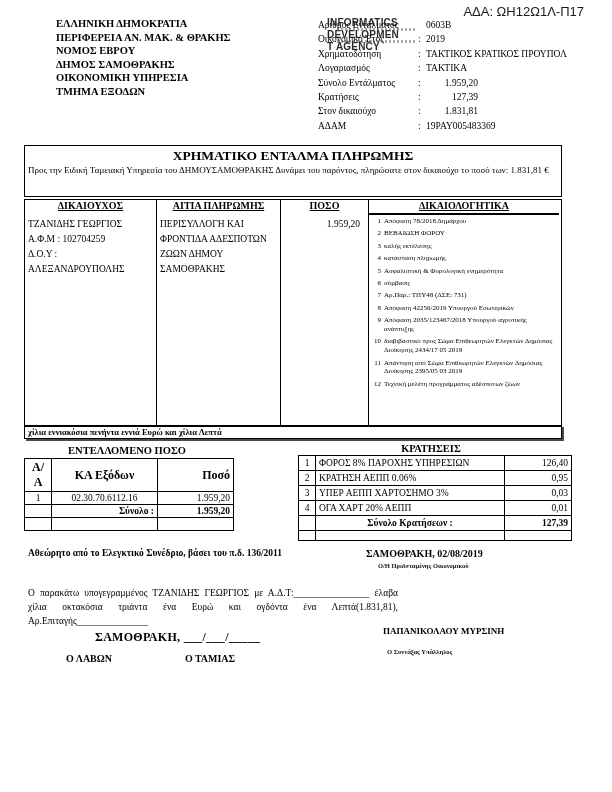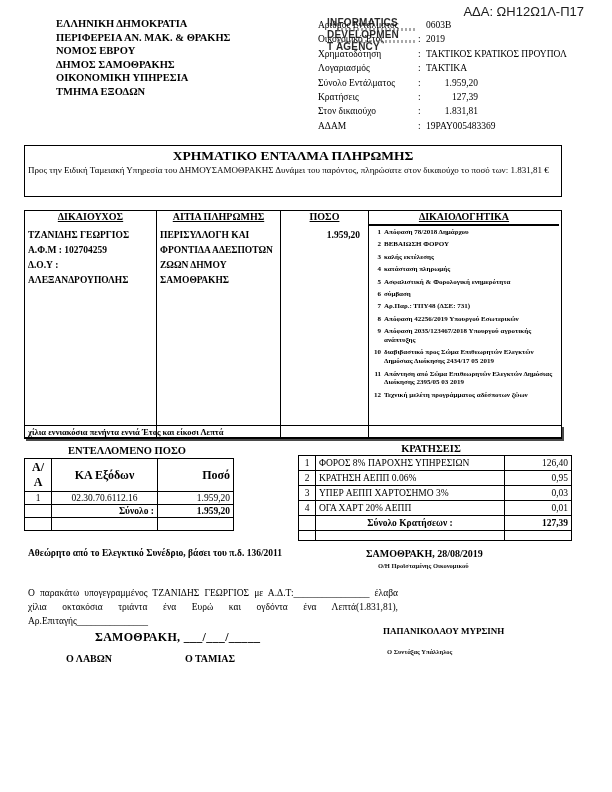--- a/index.html
+++ b/index.html
@@ -28,27 +28,27 @@
   .m-sep { display:inline-block; width:8px; }
   .m-val { }
   .m-val-num { display:inline-block; width:52px; text-align:right; }
 
   
   .title-box { top:145px; left:24px; width:538px; height:52px; border:1px solid #000; box-sizing:border-box; }
   .w-title { text-align:center; font-weight:bold; font-size:13.5px; margin-top:2px; }
   .w-body { font-size:9px; line-height:1.3; padding:1px 3px 0 3px; }
 
   
-  .main-table { top:210px; left:24px; width:538px; border:1px solid #000; box-sizing:border-box;
+  .main-table { top:199px; left:24px; width:538px; border:1px solid #000; box-sizing:border-box;
                 display:grid; grid-template-columns:132px 124px 88px 190px; }
   .mt-h { font-weight:bold; font-size:10px; text-align:center; height:15px; box-sizing:border-box; }
   .mt-h span { text-decoration:underline; }
   .mt-h.b-r, .mt-c.b-r { border-right:1px solid #000; }
   .mt-h.docs-h { border-bottom:2px solid #000; }
-  .mt-c { height:211px; box-sizing:border-box; font-size:9.5px; padding:2px 3px; line-height:15px;font-weight:bold; }
+  .mt-c { height:211px; box-sizing:border-box; font-size:9.5px; padding:2px 3px; line-height:15px; }
   .mt-amount { text-align:right; padding-right:8px; }
   .doc-list { padding:2px 2px 0 2px; }
   .doc-item { display:grid; grid-template-columns:10px 1fr; column-gap:3px; font-size:7px; line-height:8.8px; margin-bottom:3.6px; }
   .doc-num { text-align:right; }
 
   
   .words-bar { top:425px; left:24px; width:538px; height:14px; border:1px solid #000;
                box-shadow:2px 2px 0 #4a4a4a; box-sizing:border-box; font-size:8.5px; font-weight:bold;
                padding:1px 0 0 3px; white-space:nowrap; }
 
@@ -200,21 +200,21 @@
           <span class="doc-num">11</span>
           <span>Απάντηση από Σώμα Επιθεωρητών Ελεγκτών Δημόσιας Διοίκησης 2395/05 03 2019</span>
         </div>
       <div class="doc-item">
           <span class="doc-num">12</span>
           <span>Τεχνική μελέτη προγράμματος αδέσποτων ζώων</span>
         </div>
     </div>
   </div>
 
-  <div class="abs words-bar">χίλια εννιακόσια πενήντα εννιά Έτος και είκοσι Λεπτά</div>
+  <div class="abs words-bar">χίλια εννιακόσια πενήντα εννιά Ευρώ και χίλια Λεπτά</div>
 
   <div class="abs oa-title">ΕΝΤΕΛΛΟΜΕΝΟ ΠΟΣΟ</div>
   <table class="abs oa-table">
     <tbody>
         <tr>
       <th class="oa-aa">Α/Α</th>
       <th class="oa-code">ΚΑ Εξόδων</th>
       <th class="oa-amt">Ποσό</th>
     </tr>
     <tr>
@@ -265,21 +265,21 @@
     </tr>
     <tr class="ded-empty">
       <td></td>
           <td></td>
           <td></td>
     </tr>
   </tbody>
     </table>
 
   <div class="abs untheored">Αθεώρητο από το Ελεγκτικό Συνέδριο, βάσει του π.δ. 136/2011</div>
-  <div class="abs place-date">ΣΑΜΟΘΡΑΚΗ, 28/08/2019</div>
+  <div class="abs place-date">ΣΑΜΟΘΡΑΚΗ, 02/08/2019</div>
   <div class="abs signer-top">Ο/Η Προϊσταμένης Οικονομικού</div>
 
   <div class="abs receipt">Ο παρακάτω υπογεγραμμένος ΤΖΑΝΙΔΗΣ ΓΕΩΡΓΙΟΣ με Α.Δ.Τ:________________ έλαβα χίλια οκτακόσια τριάντα ένα Ευρώ και ογδόντα ένα Λεπτά(1.831,81), Αρ.Επιταγής_______________</div>
   <div class="abs place-blank">ΣΑΜΟΘΡΑΚΗ,   ___/___/_____</div>
 
   <div class="abs drafter-name">ΠΑΠΑΝΙΚΟΛΑΟΥ ΜΥΡΣΙΝΗ</div>
   <div class="abs drafter-title">Ο Συντάξας Υπάλληλος</div>
 
   <div class="abs receiver">Ο ΛΑΒΩΝ</div>
   <div class="abs cashier">Ο ΤΑΜΙΑΣ</div>

